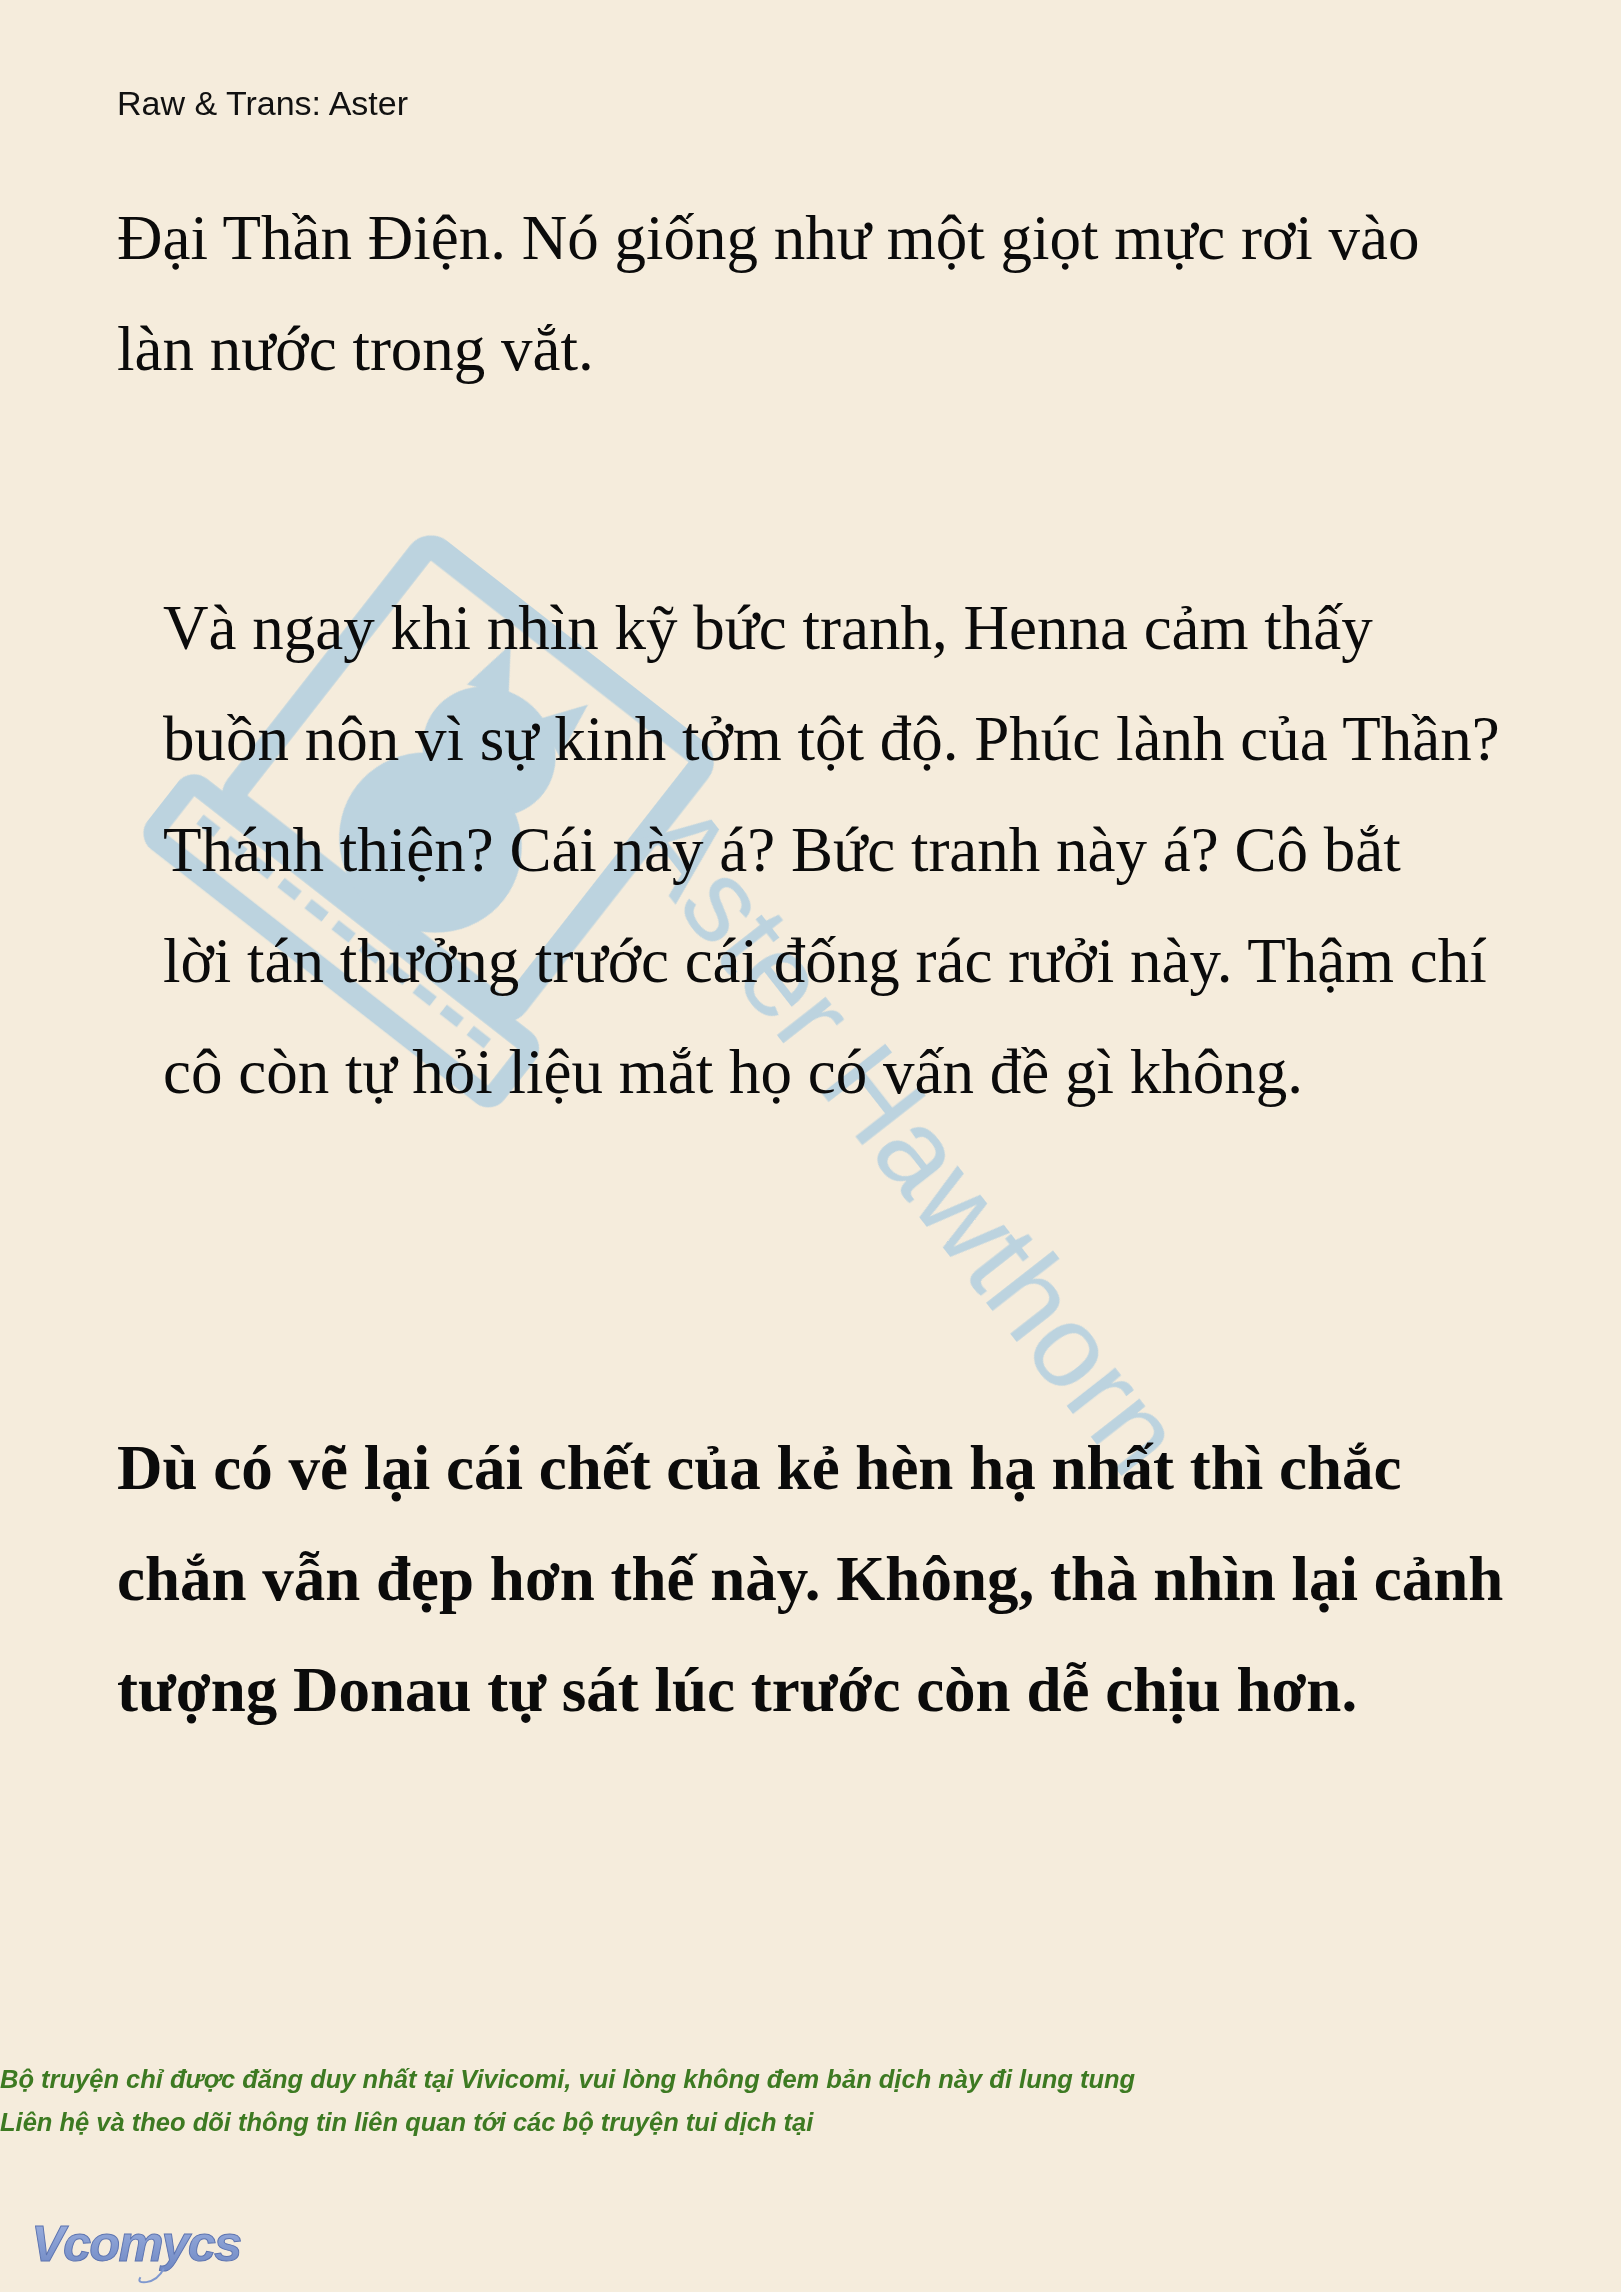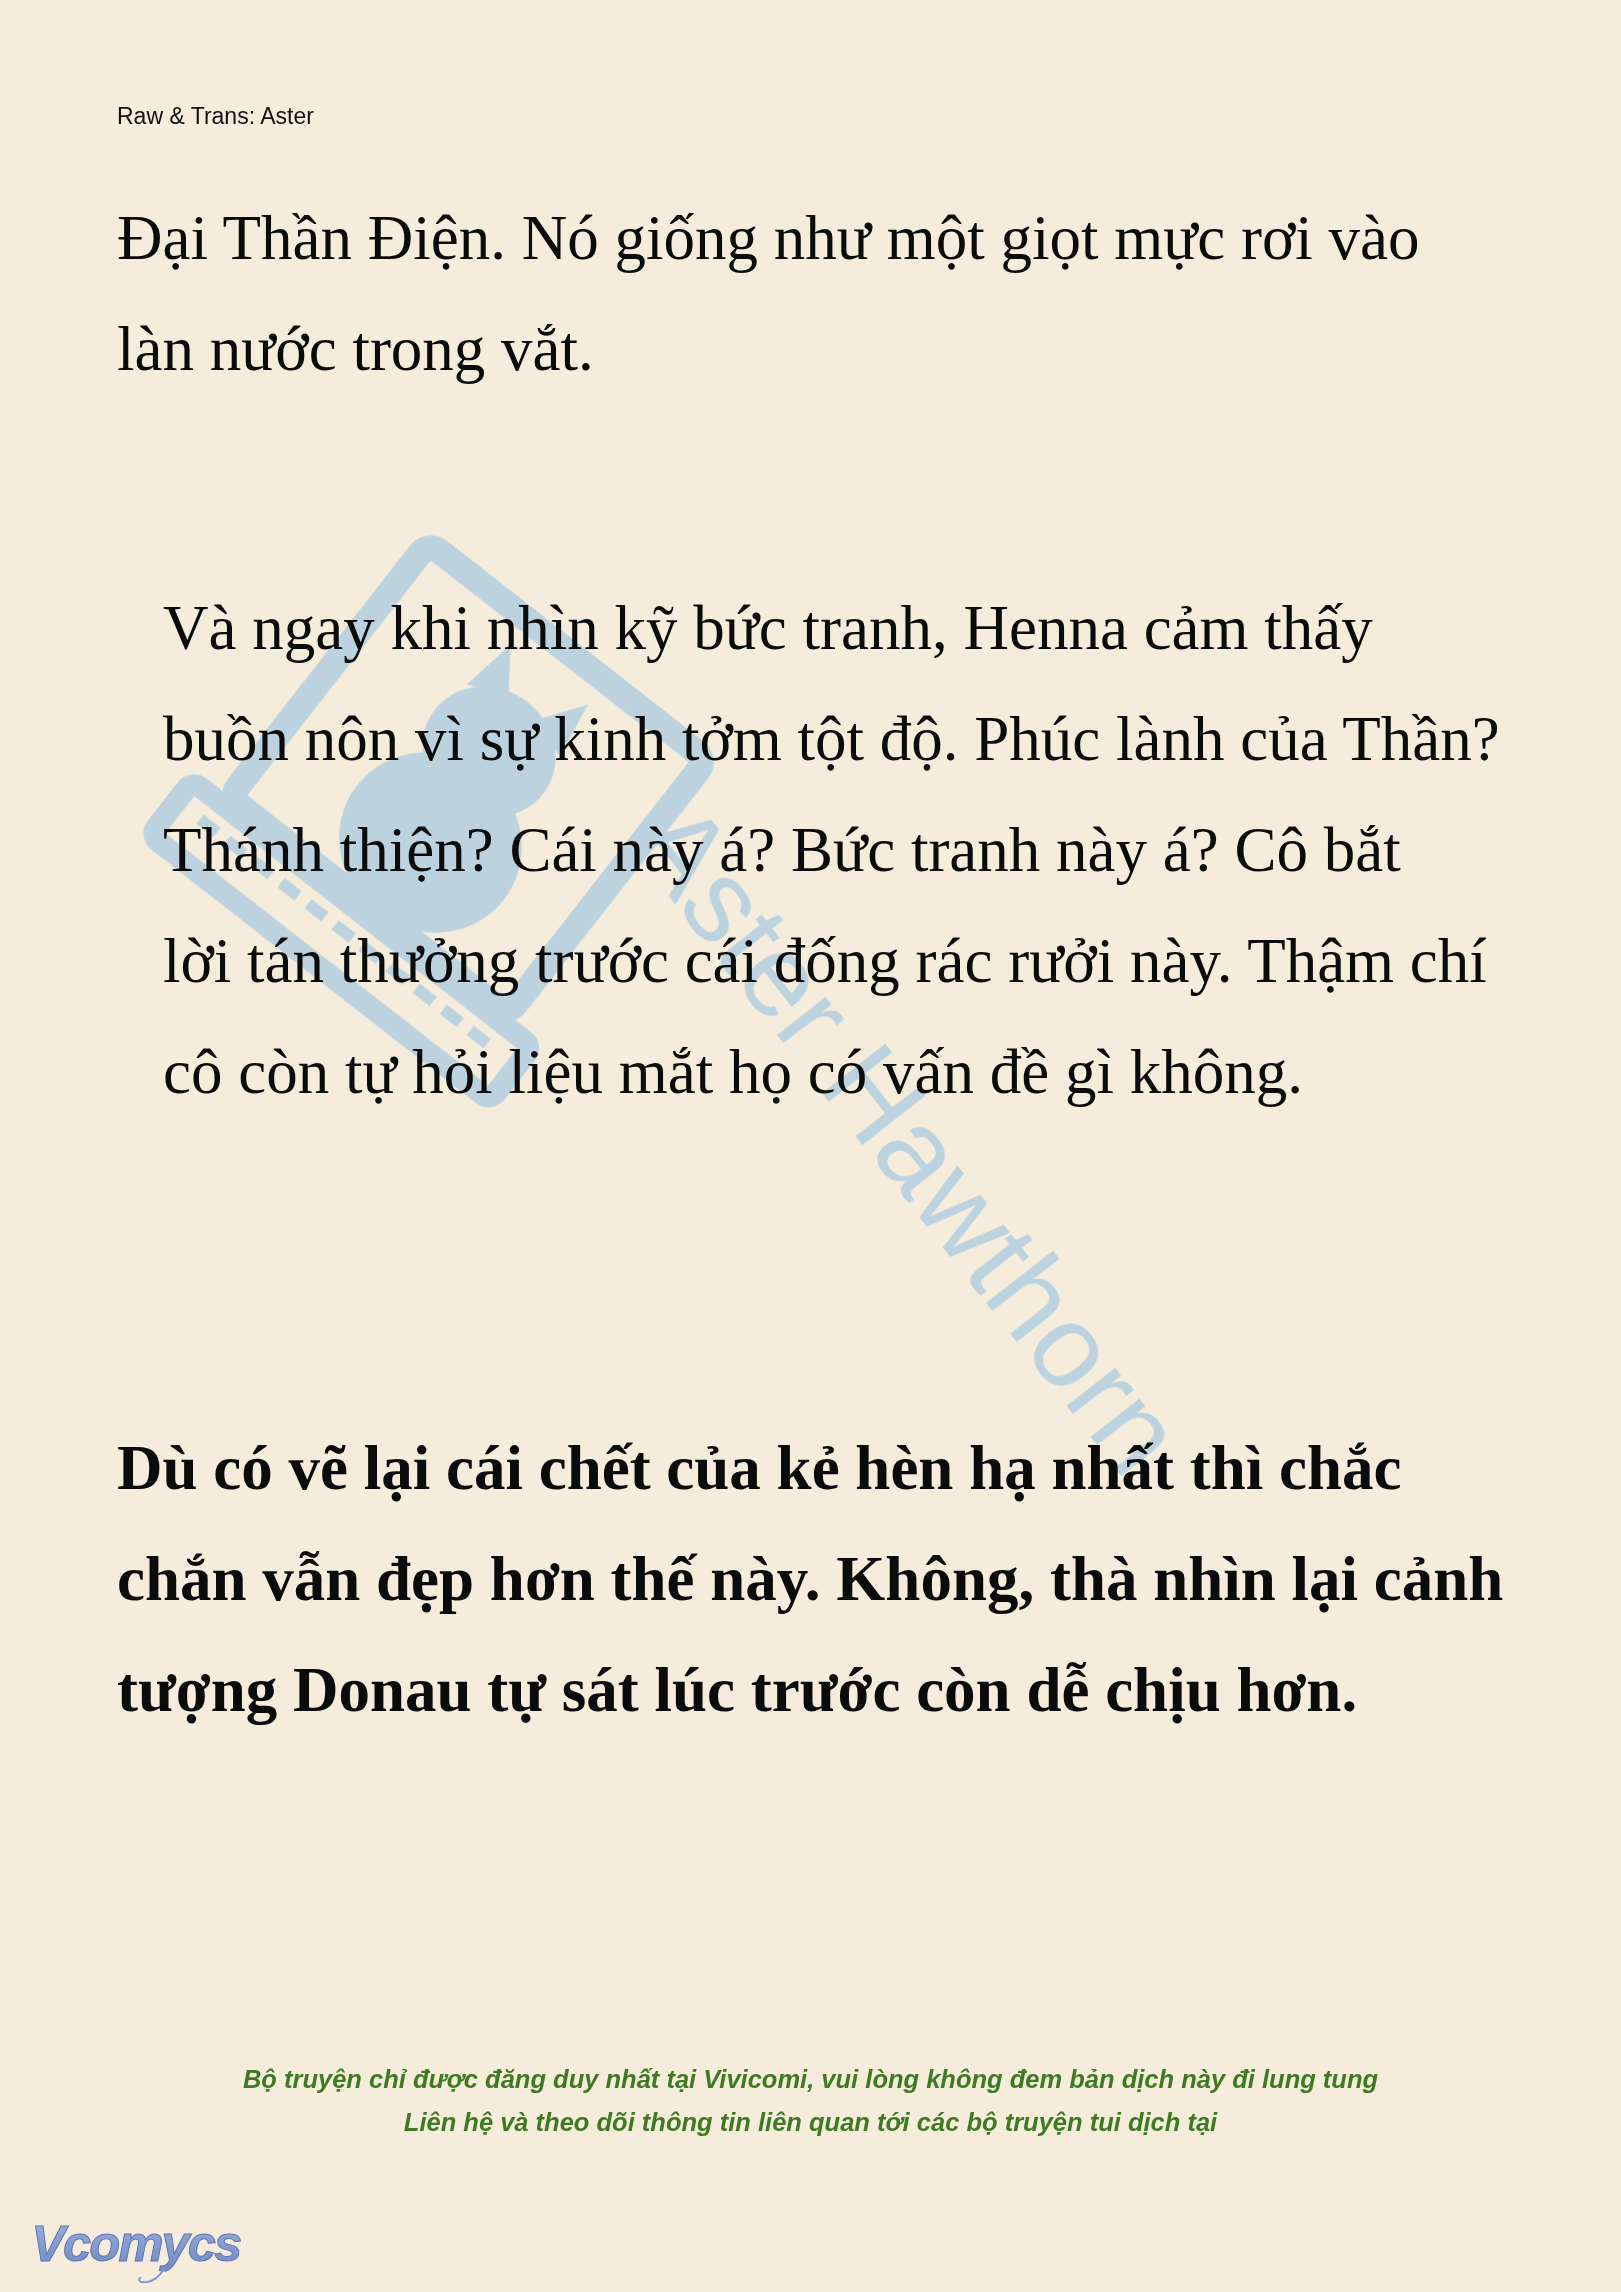--- a/index.html
+++ b/index.html
@@ -11,23 +11,23 @@
       height: 2293px;
       background: #f5ecdc;
       position: relative;
       overflow: hidden;
       font-family: "Liberation Serif", serif;
       color: #0b0b0b;
     }
     .credit {
       position: absolute;
       left: 117px;
-      top: 103px;
+      top: 84px;
       font-family: "Liberation Sans", sans-serif;
-      font-size: 23px;
+      font-size: 34px;
       color: #111;
       letter-spacing: 0;
     }
     .watermark {
       position: absolute;
       left: 0;
       top: 0;
       width: 1621px;
       height: 2293px;
       pointer-events: none;
@@ -48,21 +48,20 @@
     }
     #p1 { top: 183px; }
     #p2 { top: 573px; margin-left: 46px; }
     #p3 { top: 1413px; font-weight: bold; }
 
     .notice {
       position: absolute;
       left: 0;
       width: 1621px;
       top: 2058px;
-      text-align: center;
       font-family: "Liberation Sans", sans-serif;
       font-style: italic;
       font-weight: bold;
       font-size: 25.5px;
       line-height: 43px;
       color: #3d7a22;
       z-index: 1;
     }
     .notice .line { display: block; }
 

